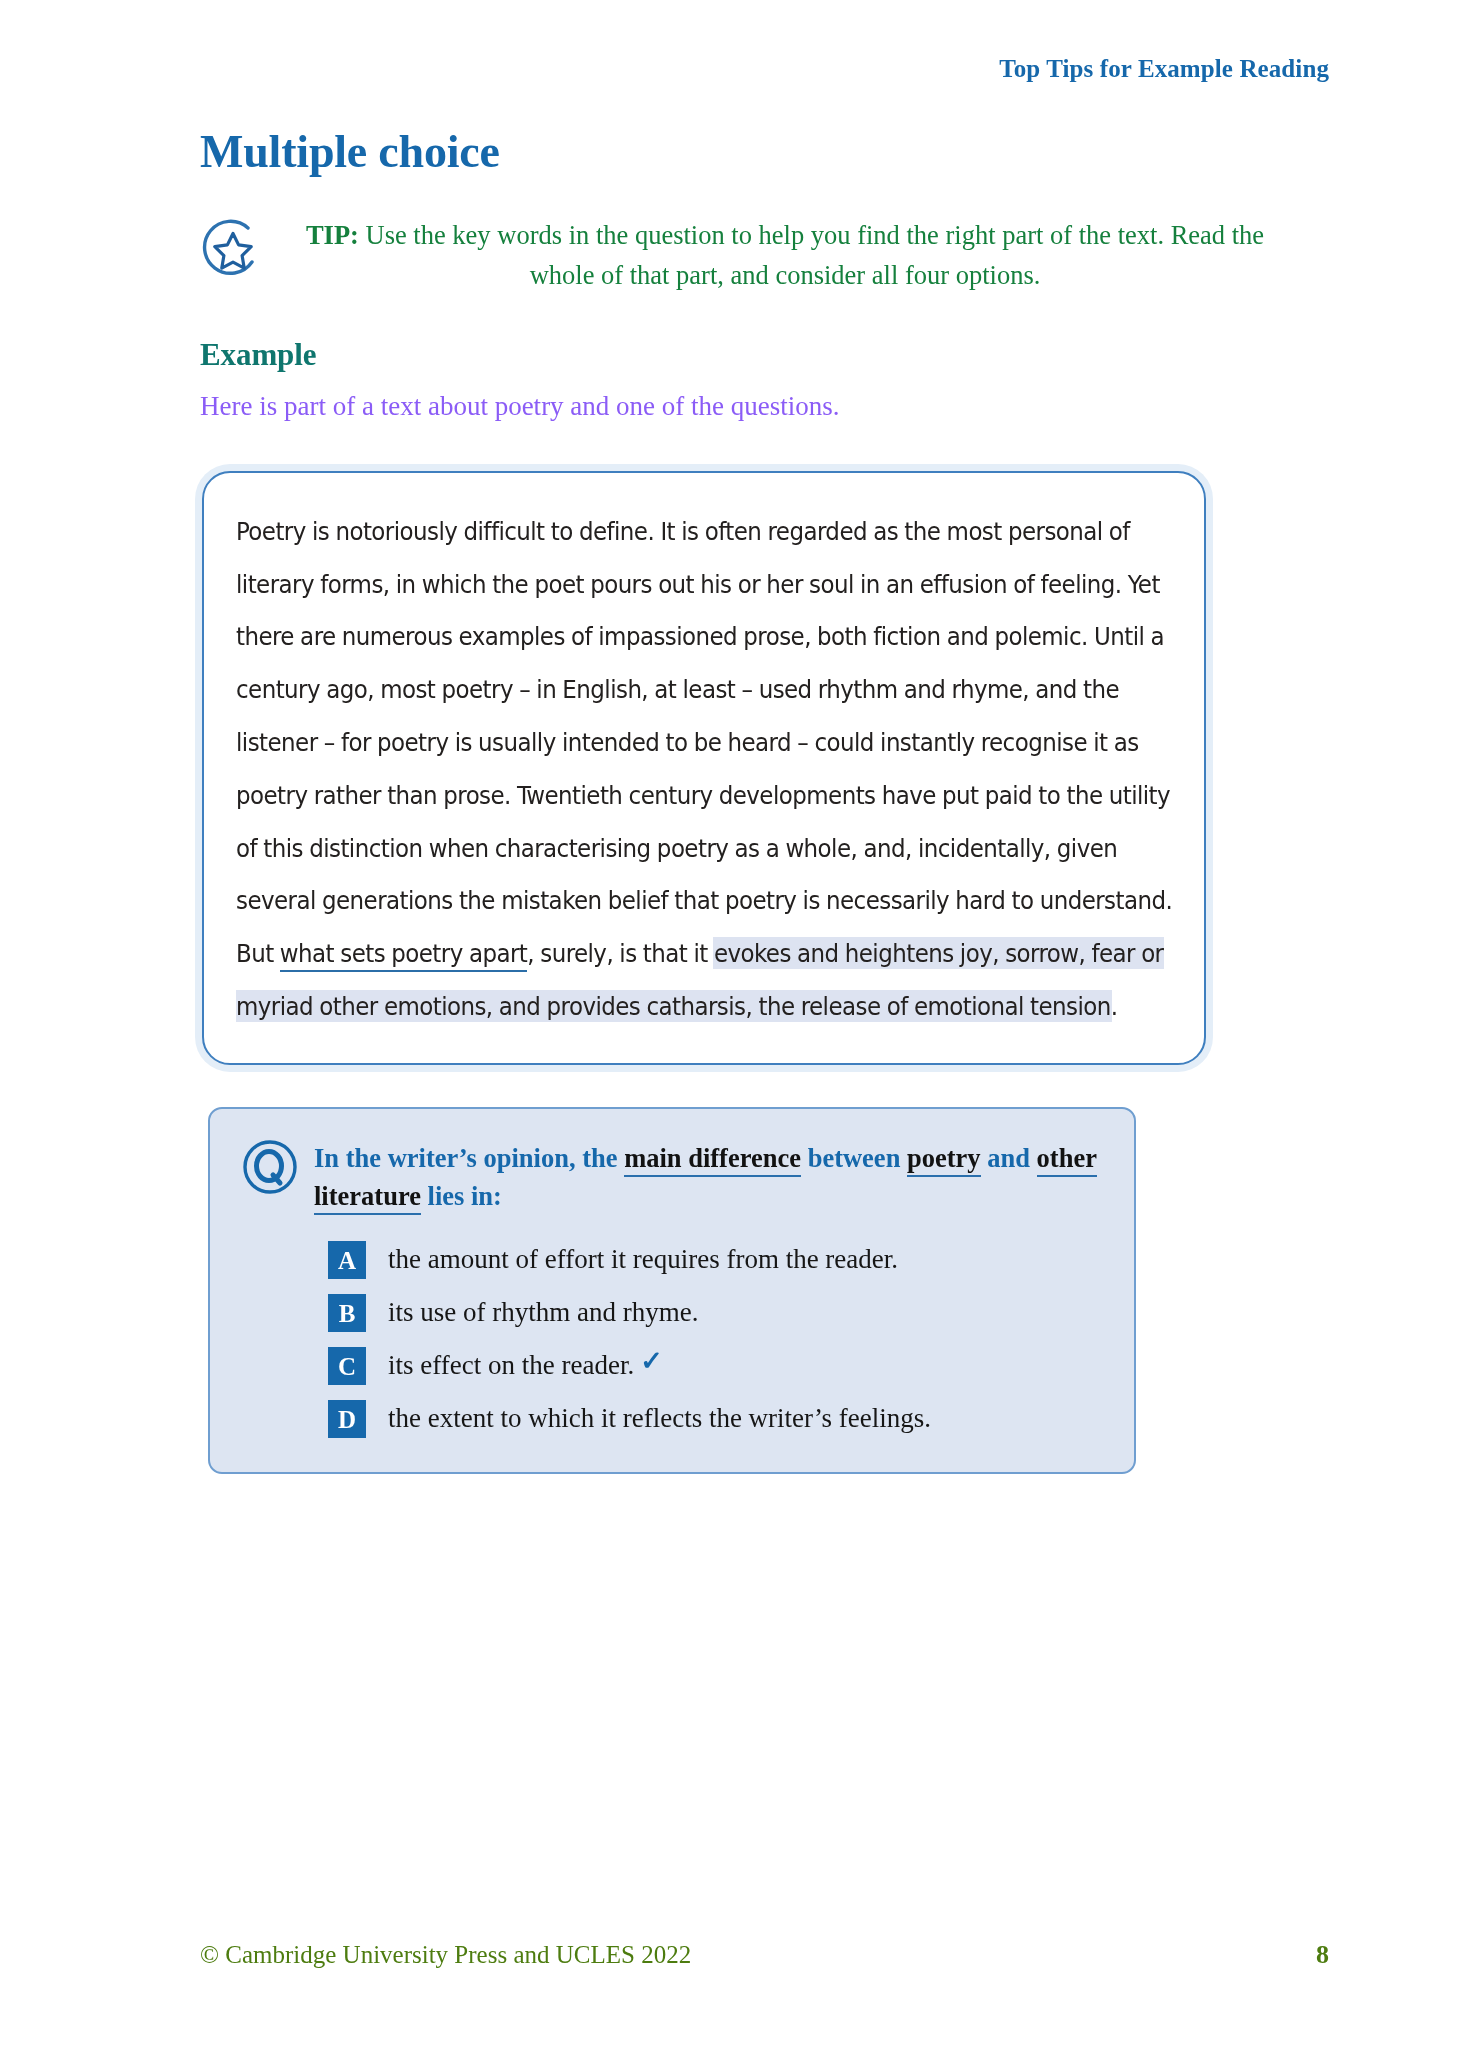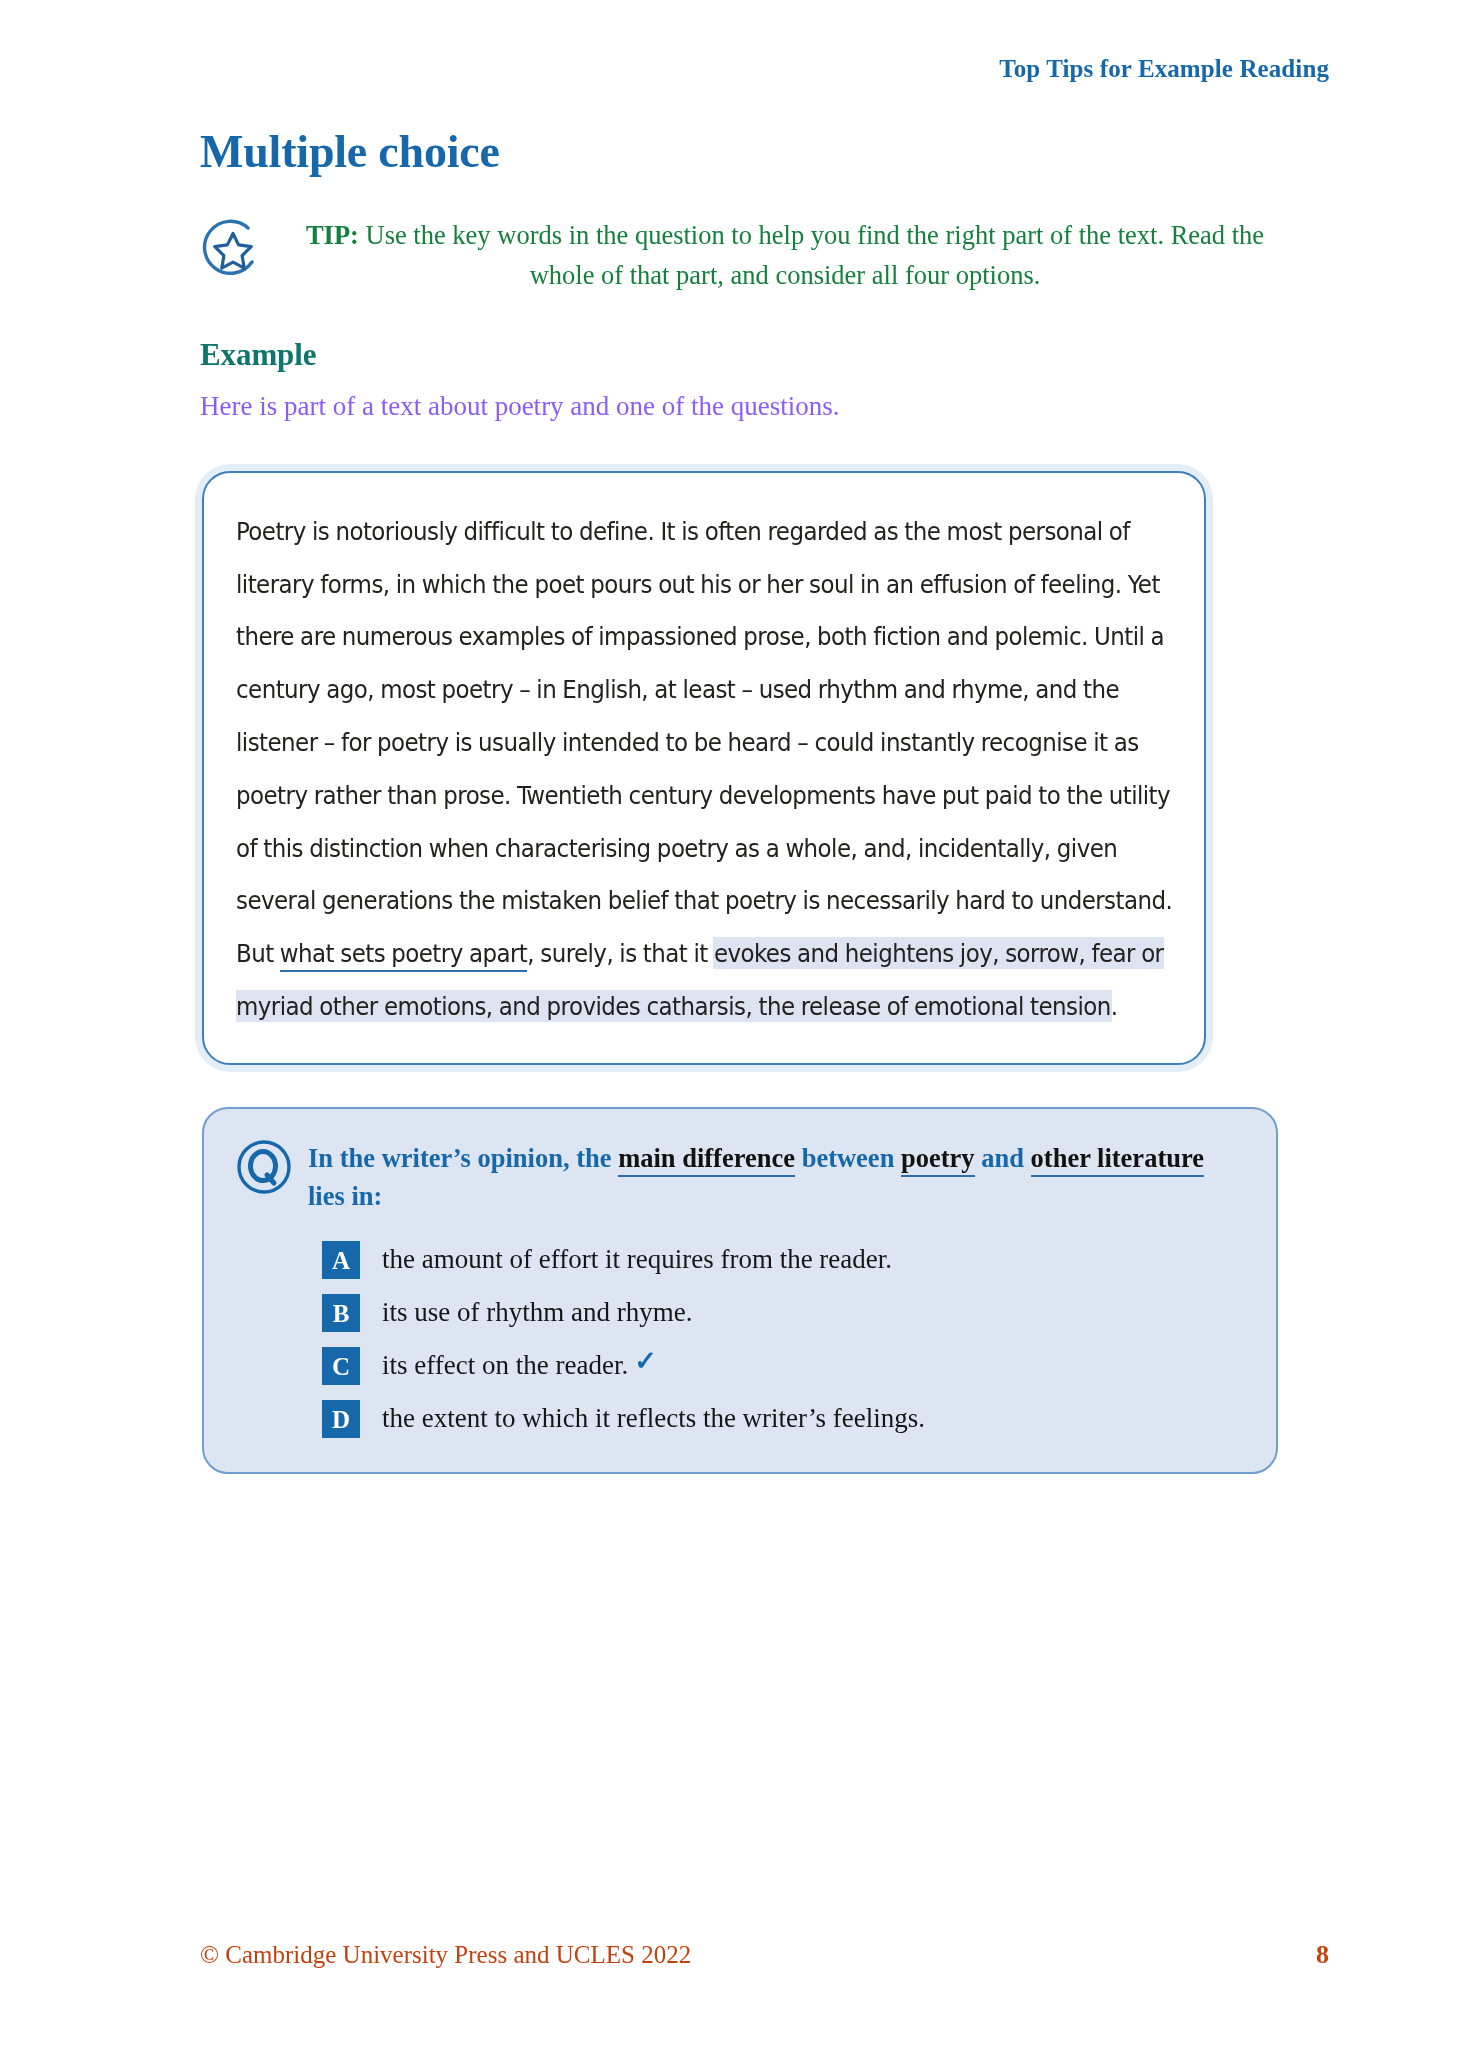--- a/index.html
+++ b/index.html
@@ -118,26 +118,26 @@
     padding-bottom: 2px;
   }
   .passage-text .hl {
     background: #dde3f1;
     box-shadow: 0 0 0 1px #dde3f1;
   }
 
   
   .question-box {
     margin-top: 42px;
-    margin-left: 2px;
-    width: 1076px;
+    margin-left: 8px;
+    width: 928px;
     box-sizing: border-box;
     background: #dde5f2;
     border: 2px solid #6f9ed0;
-    border-radius: 26px;
+    border-radius: 14px;
     padding: 30px 30px 34px 30px;
   }
   .q-row {
     display: flex;
     align-items: flex-start;
   }
   .q-icon {
     flex: 0 0 auto;
     width: 60px;
     height: 60px;
@@ -197,21 +197,21 @@
 
   
   .footer {
     position: absolute;
     left: 200px;
     right: 130px;
     bottom: 78px;
     display: flex;
     align-items: baseline;
     justify-content: space-between;
-    color: #c2410c;
+    color: #4d7c0f;
     font-size: 25px;
   }
   .footer-page {
     font-weight: bold;
     font-size: 26px;
   }
 </style>
 </head>
 <body>
 

